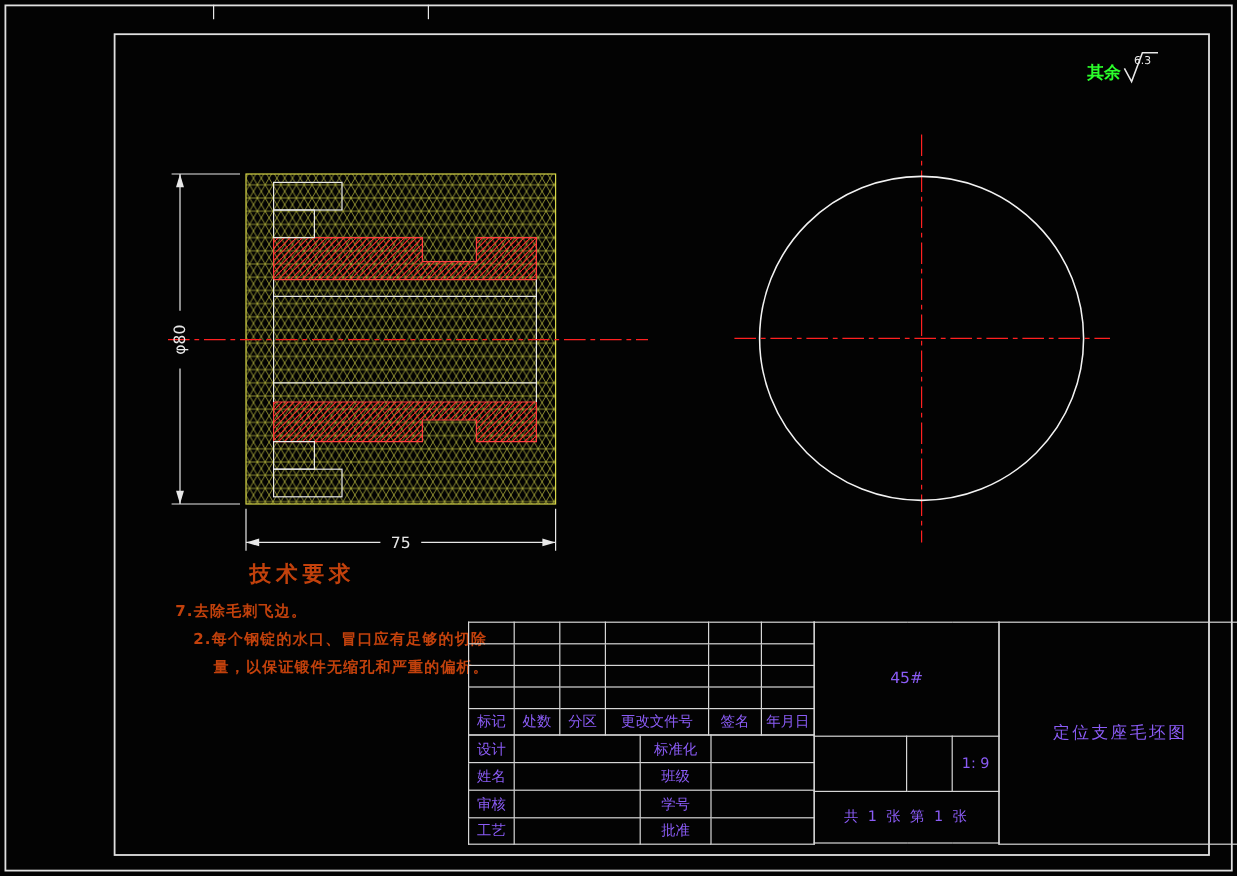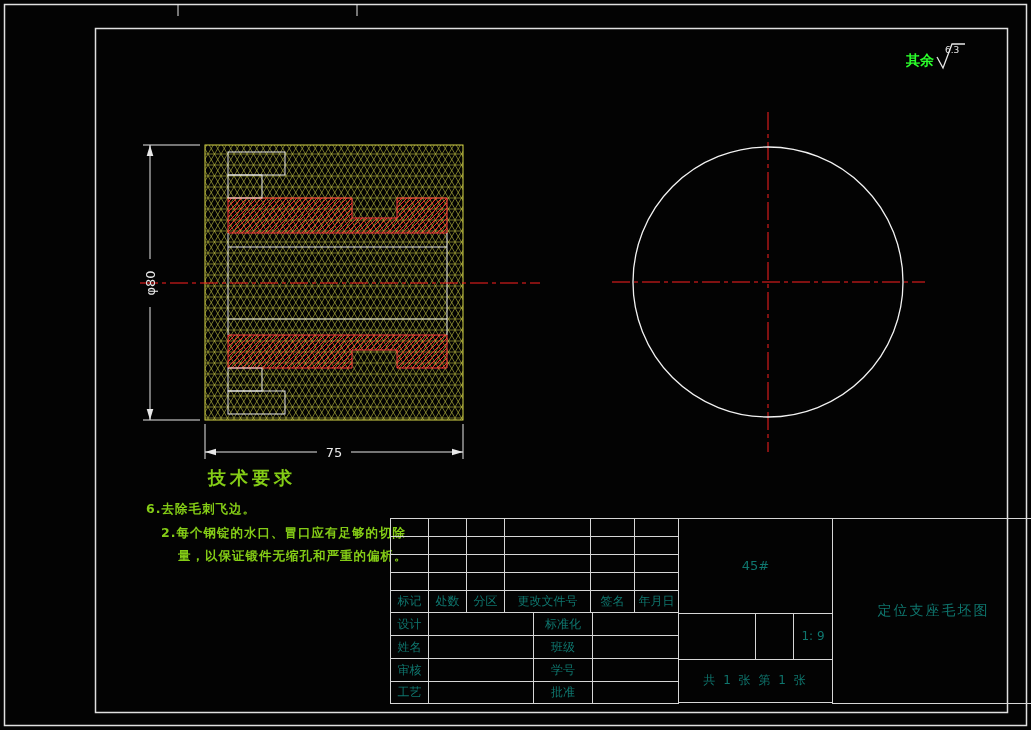--- a/index.html
+++ b/index.html
@@ -8,24 +8,24 @@
   .abs{position:absolute;}
   svg{display:block;}
   .wline{stroke:#e0e0e0;stroke-width:1.5;fill:none;}
   .thin{stroke:#e8e8e8;stroke-width:1;fill:none;}
   .cline{stroke:#ff2020;stroke-width:1;fill:none;stroke-dasharray:18 4 4 4;}
   .dim line{stroke:#e8e8e8;stroke-width:1;}
   .dim polygon{fill:#e8e8e8;stroke:none;}
   .dim text{fill:#e8e8e8;font-size:13px;font-family:"DejaVu Sans",sans-serif;}
   .gtext{fill:#2bff2b;font-size:14px;font-weight:bold;font-family:"DejaVu Sans",sans-serif;}
   .rtext{fill:#e8e8e8;font-size:9px;font-family:"DejaVu Sans",sans-serif;}
-  .green{color:#84cc16;font-weight:bold;}
+  .green{color:#c2410c;font-weight:bold;}
   .tr-title{font-size:18px;letter-spacing:4px;}
   .tr-item{font-size:12.5px;letter-spacing:1px;}
-  table.tb{border-collapse:collapse;table-layout:fixed;color:#0f766e;font-size:12px;
+  table.tb{border-collapse:collapse;table-layout:fixed;color:#8b5cf6;font-size:12px;
            background:transparent;}
   table.tb td{border:1px solid #d6d6d6;text-align:center;vertical-align:middle;
               padding:0;overflow:hidden;white-space:nowrap;}
   .mat{font-size:13px;}
   .ttl{font-size:14px;letter-spacing:2px;}
   .sheet{letter-spacing:2px;}
 </style>
 </head>
 <body>
 
@@ -90,21 +90,21 @@
     </g>
 
     <g>
       <text x="906" y="65" class="gtext">其余</text>
       <path d="M937,57 L943,68 L952,44 L965,44" fill="none" stroke="#e8e8e8" stroke-width="1.3"></path>
       <text x="945" y="53" class="rtext">6.3</text>
     </g>
   </svg>
 
   <div class="abs green tr-title" style="left:208px;top:466px;">技术要求</div>
-  <div class="abs green tr-item" style="left:146px;top:501px;">6.去除毛刺飞边。</div>
+  <div class="abs green tr-item" style="left:146px;top:501px;">7.去除毛刺飞边。</div>
   <div class="abs green tr-item" style="left:146px;top:525px;margin-left:15px;">2.每个钢锭的水口、冒口应有足够的切除</div>
   <div class="abs green tr-item" style="left:158px;top:548px;margin-left:20px;">量，以保证锻件无缩孔和严重的偏析。</div>
 
   <table class="tb abs" style="left:390px;top:518px;width:288px;height:94px">
     <colgroup>
       <col style="width:38px">
         <col style="width:38px">
         <col style="width:38px">
       <col style="width:86px">
         <col style="width:44px">

